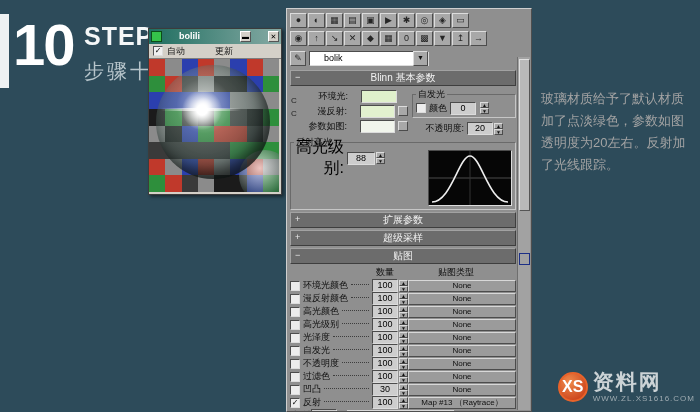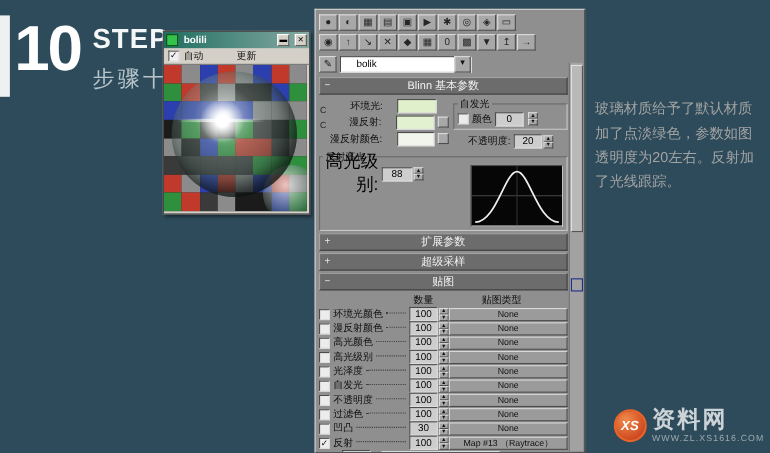--- a/index.html
+++ b/index.html
@@ -10,21 +10,21 @@
   
   .step-bar{position:absolute;left:0;top:14px;width:9px;height:74px;background:#eef1f2;}
   .step-num{position:absolute;left:13px;top:16px;font-size:58px;font-weight:bold;color:#ffffff;line-height:1;letter-spacing:-2px;}
   .step-right{position:absolute;left:84px;top:22px;}
   .step-label{font-size:25px;font-weight:bold;color:#f4f7f8;letter-spacing:1px;}
   .step-sub{font-size:20px;color:#b7c5cb;margin-top:7px;letter-spacing:3px;}
 
   
   .pv{position:absolute;left:148px;top:28px;width:132px;height:165px;background:#d4d0c8;
       border:1px solid #3c3c3c;box-shadow:2px 2px 3px rgba(0,0,0,.45);}
-  .pv-title{height:15px;background:linear-gradient(90deg,#1f6e60,#86aaa4);display:flex;align-items:center;gap:5px;padding:0 2px;}
+  .pv-title{height:15px;background:linear-gradient(90deg,#1f6e60,#86aaa4);display:flex;align-items:center;gap:17px;padding:0 2px;}
   .pv-ico{width:9px;height:9px;background:#35c24a;border:1px solid #0c4d18;}
   .pv-title-text{flex:1;color:#fff;font-size:9px;font-weight:bold;line-height:13px;white-space:nowrap;overflow:hidden;}
   .pv-btn{width:11px;height:11px;background:#d4d0c8;border:1px solid;border-color:#fff #555 #555 #fff;
           font-size:7px;line-height:9px;text-align:center;color:#000;padding:0;}
   .pv-menu{height:14px;display:flex;align-items:center;gap:4px;padding:0 4px;background:#d4d0c8;
            border-bottom:1px solid #7e7e7e;font-size:9px;color:#111;}
   .pv-cb{width:8px;height:8px;background:#f0f0f0;border:1px solid;border-color:#555 #ddd #ddd #555;
          display:inline-flex;align-items:center;justify-content:center;font-size:8px;line-height:8px;color:#000;}
   .pv-menu-update{margin-left:26px;}
   .pv-canvas{position:relative;width:130px;height:133px;overflow:hidden;background:#222;}
@@ -107,21 +107,21 @@
   .sb{position:absolute;top:48px;right:1px;bottom:1px;width:12px;background:#a2a2a2;
       border-left:1px solid #6e6e6e;}
   .sb-thumb{position:absolute;top:2px;left:1px;width:9px;height:150px;background:#b9b9b9;
             border:1px solid;border-color:#e0e0e0 #555 #555 #e0e0e0;}
   .sb-mark{position:absolute;top:196px;left:1px;width:9px;height:10px;border:1px solid #1c2f86;}
 
   
   .caption{position:absolute;left:541px;top:88px;width:154px;font-size:13px;color:#a3a3a3;line-height:22px;}
   .wm{position:absolute;right:5px;bottom:9px;display:flex;align-items:center;gap:5px;}
   .wm-logo{width:30px;height:30px;border-radius:50%;display:flex;align-items:center;justify-content:center;
-           font-size:12px;font-weight:bold;font-style:italic;color:#fff;
+           font-size:16px;font-weight:bold;color:#fff;
            background:radial-gradient(circle at 35% 30%,#f08a4a,#c23312);border:2px solid #e8632a;box-sizing:border-box;}
   .wm-col{display:flex;flex-direction:column;line-height:1;}
   .wm-name{font-size:21px;font-weight:bold;color:#ccd3d6;letter-spacing:2px;}
   .wm-url{font-size:8px;color:#9fabb1;letter-spacing:1px;margin-top:3px;}
 </style>
 </head>
 <body>
 
 <div class="step-bar"></div>
 <div class="step-num">10</div>
@@ -286,21 +286,21 @@
       <div class="prow">
         <span class="plabel">环境光:</span>
         <span class="swatch" style="background: rgb(223, 240, 203);"></span>
       </div>
       <div class="prow">
         <span class="plabel">漫反射:</span>
         <span class="swatch" style="background: rgb(226, 241, 207);"></span>
         <button class="mini-btn"></button>
       </div>
       <div class="prow">
-        <span class="plabel">漫反射颜色:</span>
+        <span class="plabel">参数如图:</span>
         <span class="swatch" style="background: rgb(241, 245, 236);"></span>
         <button class="mini-btn"></button>
       </div>
     </div>
     <div class="basic-right">
       <fieldset class="grp">
         <legend>自发光</legend>
         <div class="si-row">
           <span class="cb"></span>
           <span>颜色</span>

